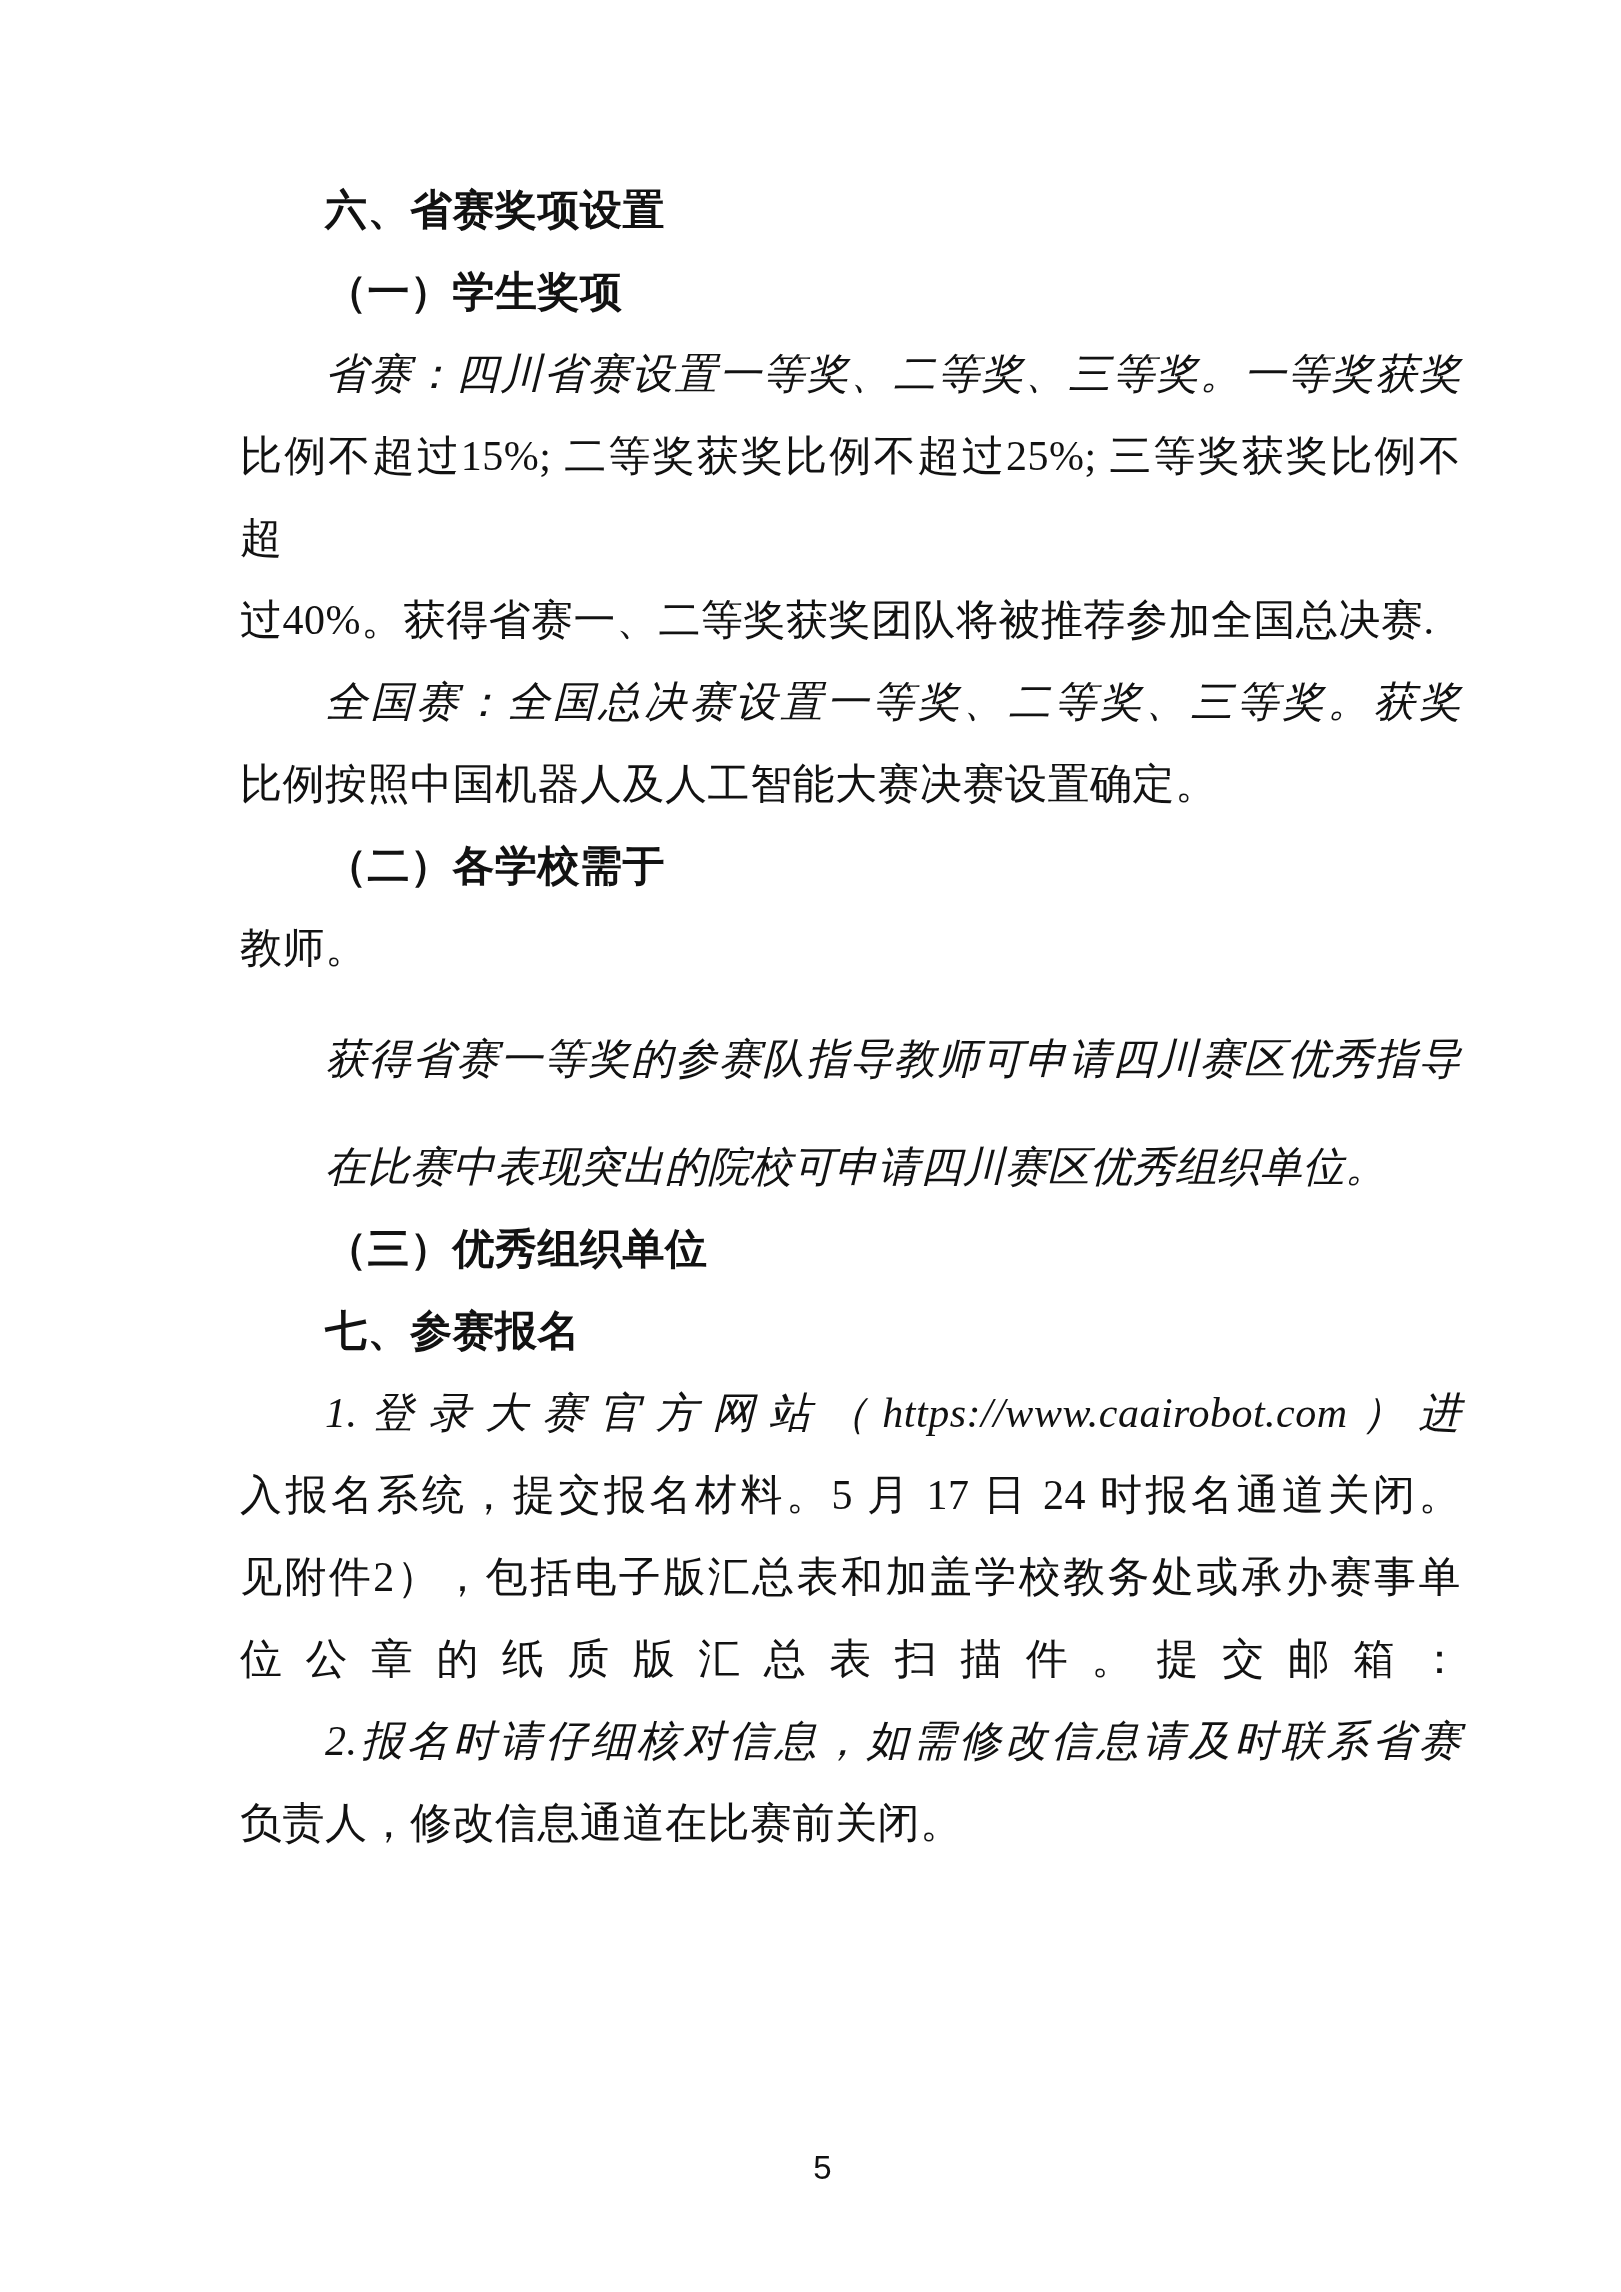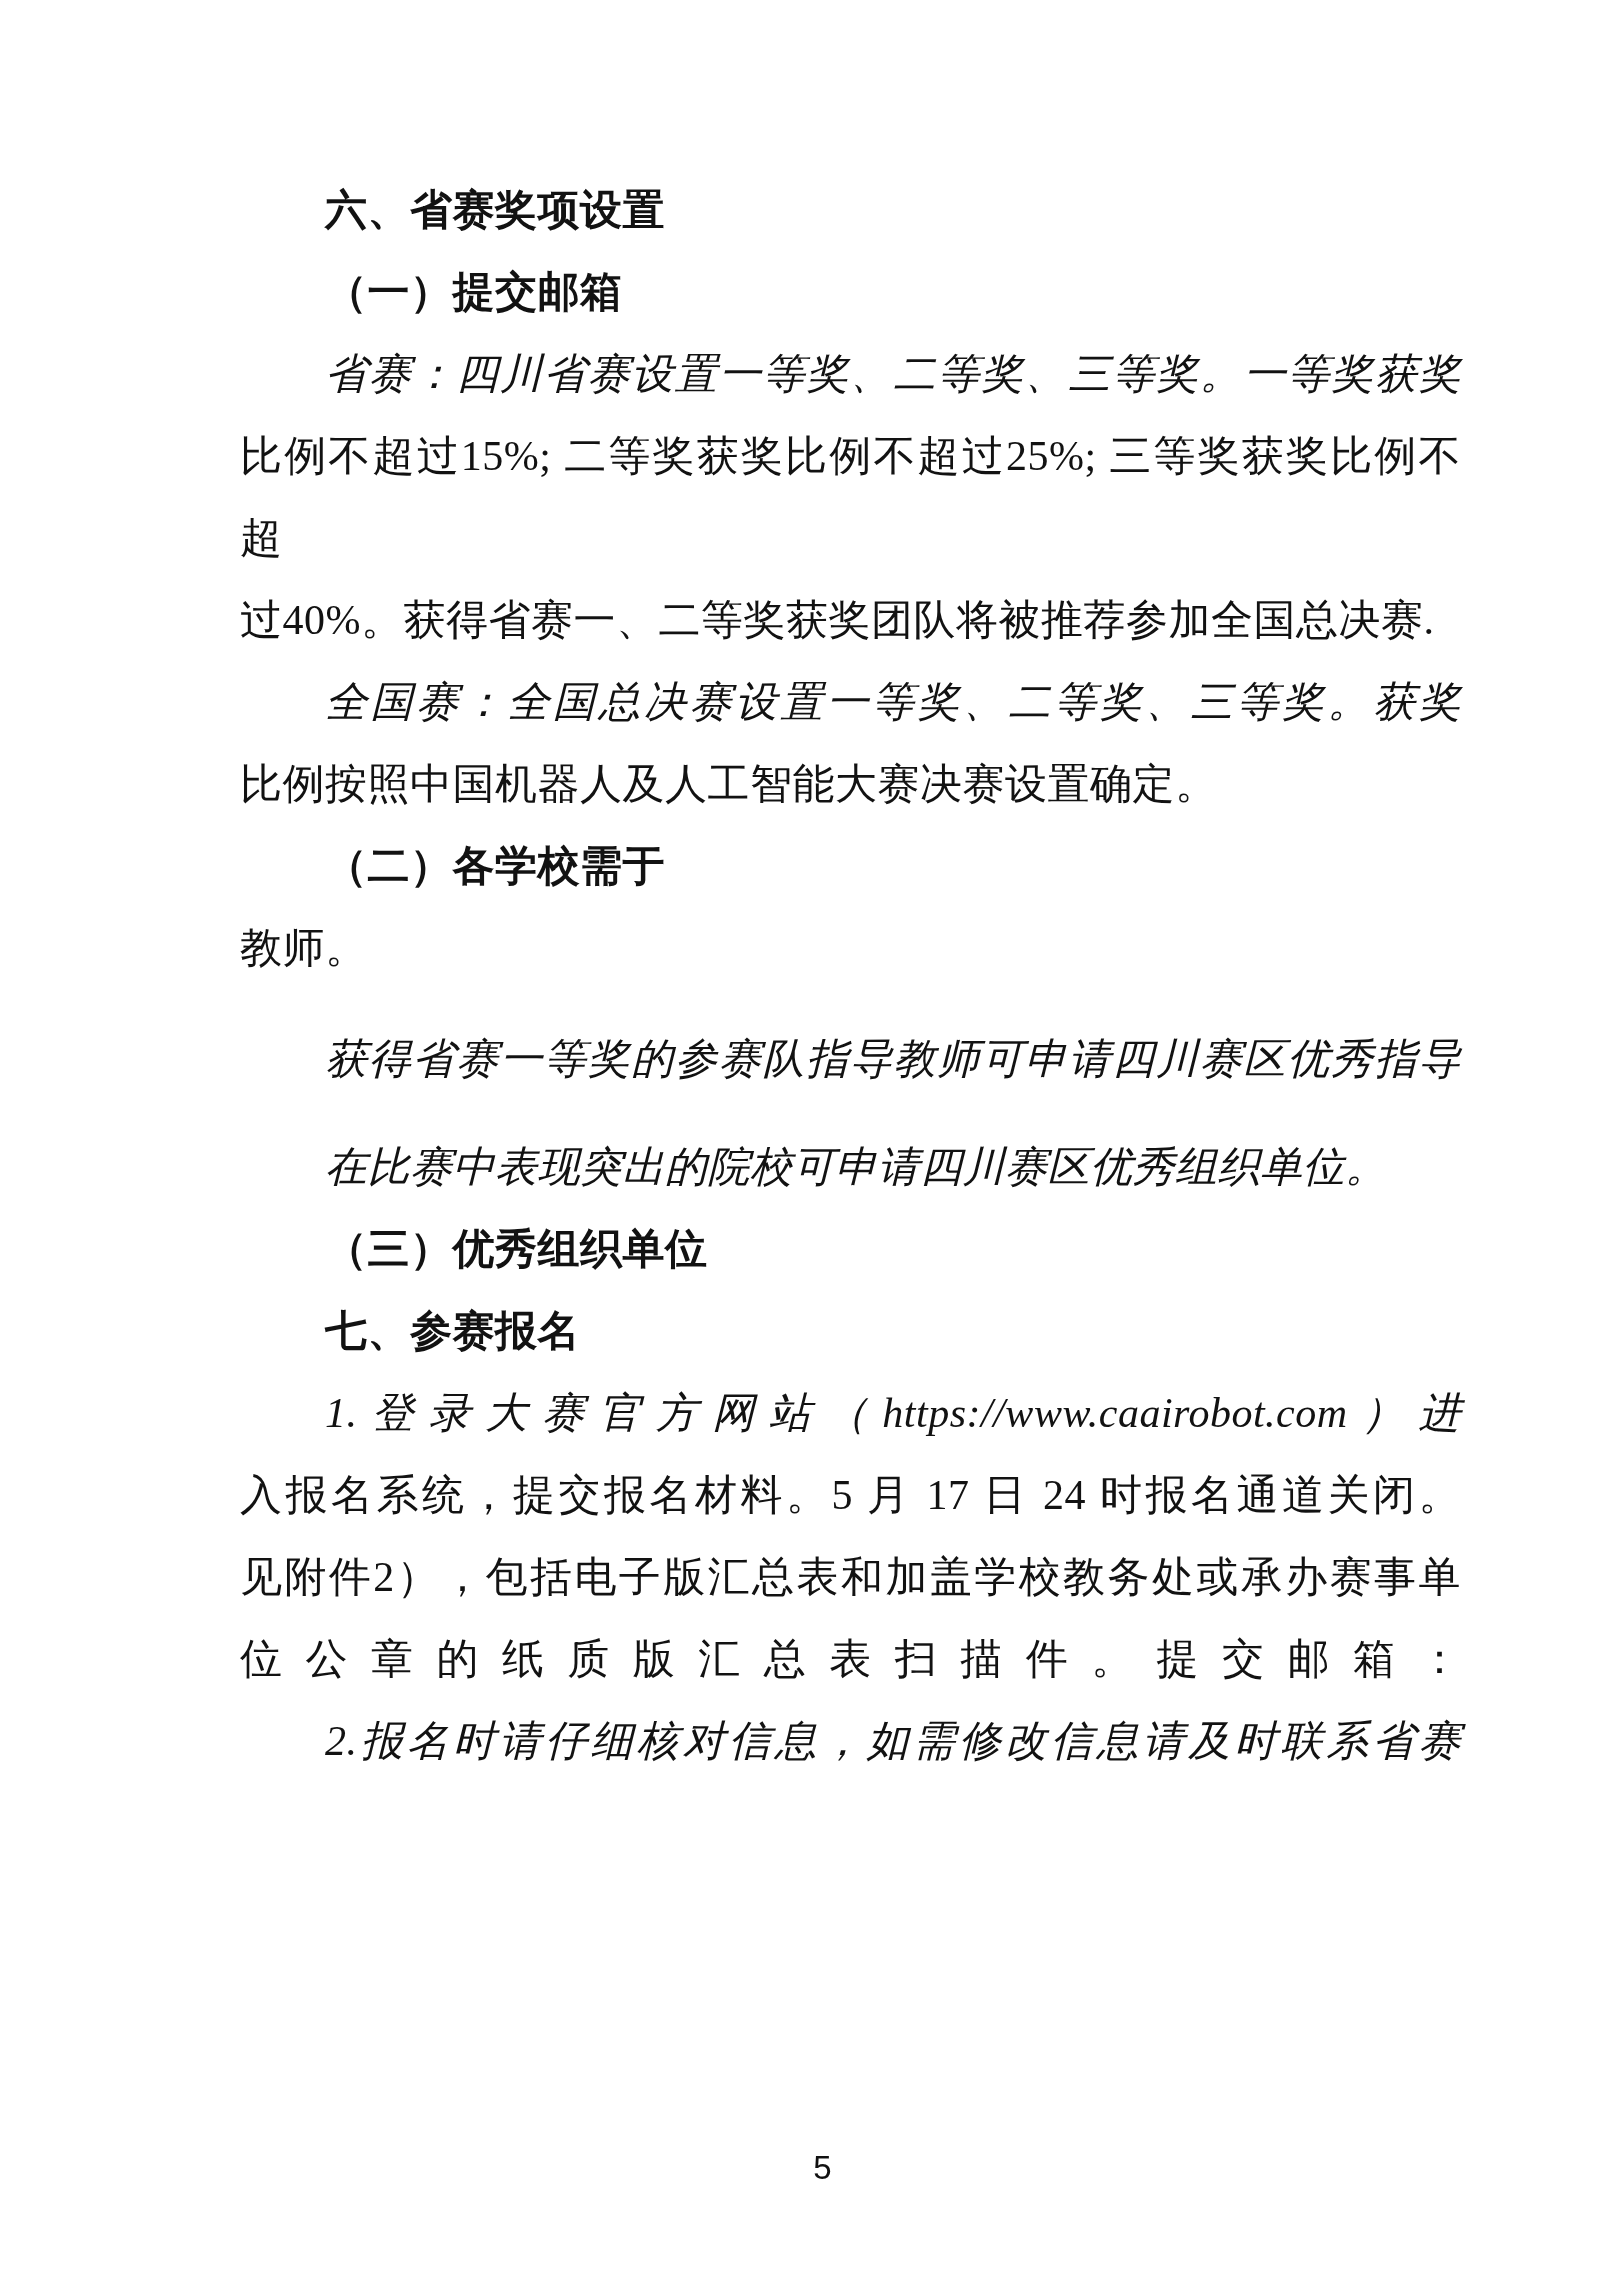--- a/index.html
+++ b/index.html
@@ -59,21 +59,21 @@
   }
 </style>
 </head>
 <body>
 
 <div class="page">
   <main class="doc">
 
     <div class="line h1">六、省赛奖项设置</div>
 
-    <div class="line h2">（一）提交邮箱</div>
+    <div class="line h2">（一）学生奖项</div>
 
     <div class="line indent stretch">省赛：四川省赛设置一等奖、二等奖、三等奖。一等奖获奖</div>
     <div class="line stretch">比例不超过15%; 二等奖获奖比例不超过25%; 三等奖获奖比例不超</div>
     <div class="line">过40%。获得省赛一、二等奖获奖团队将被推荐参加全国总决赛.</div>
 
     <div class="line indent stretch">全国赛：全国总决赛设置一等奖、二等奖、三等奖。获奖</div>
     <div class="line">比例按照中国机器人及人工智能大赛决赛设置确定。</div>
 
     <div class="line h2">（二）各学校需于</div>
 
@@ -85,20 +85,21 @@
     <div class="line h2">（三）优秀组织单位</div>
 
     <div class="line h1">七、参赛报名</div>
 
     <div class="line indent stretch">1.登录大赛官方网站（https://www.caairobot.com）进</div>
     <div class="line stretch">入报名系统，提交报名材料。5 月 17 日 24 时报名通道关闭。</div>
     <div class="line stretch">见附件2），包括电子版汇总表和加盖学校教务处或承办赛事单</div>
     <div class="line stretch">位公章的纸质版汇总表扫描件。提交邮箱：</div>
 
     <div class="line indent stretch">2.报名时请仔细核对信息，如需修改信息请及时联系省赛</div>
+    <div class="line">负责人，修改信息通道在比赛前关闭。</div>
 
   </main>
 
   <footer class="footer">
     <span class="page-number">5</span>
   </footer>
 </div>
 
 
 </body></html>

